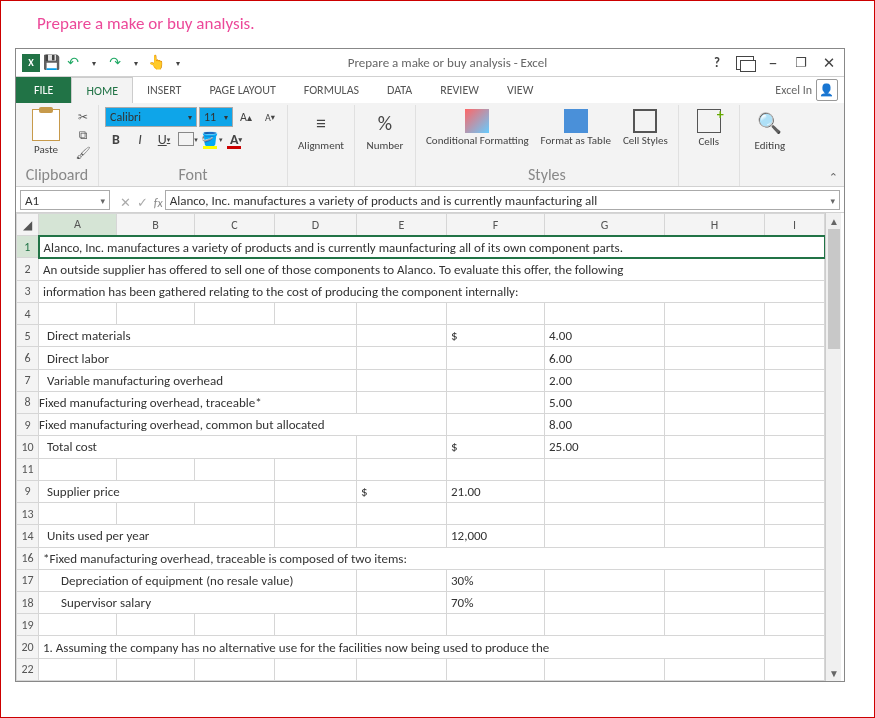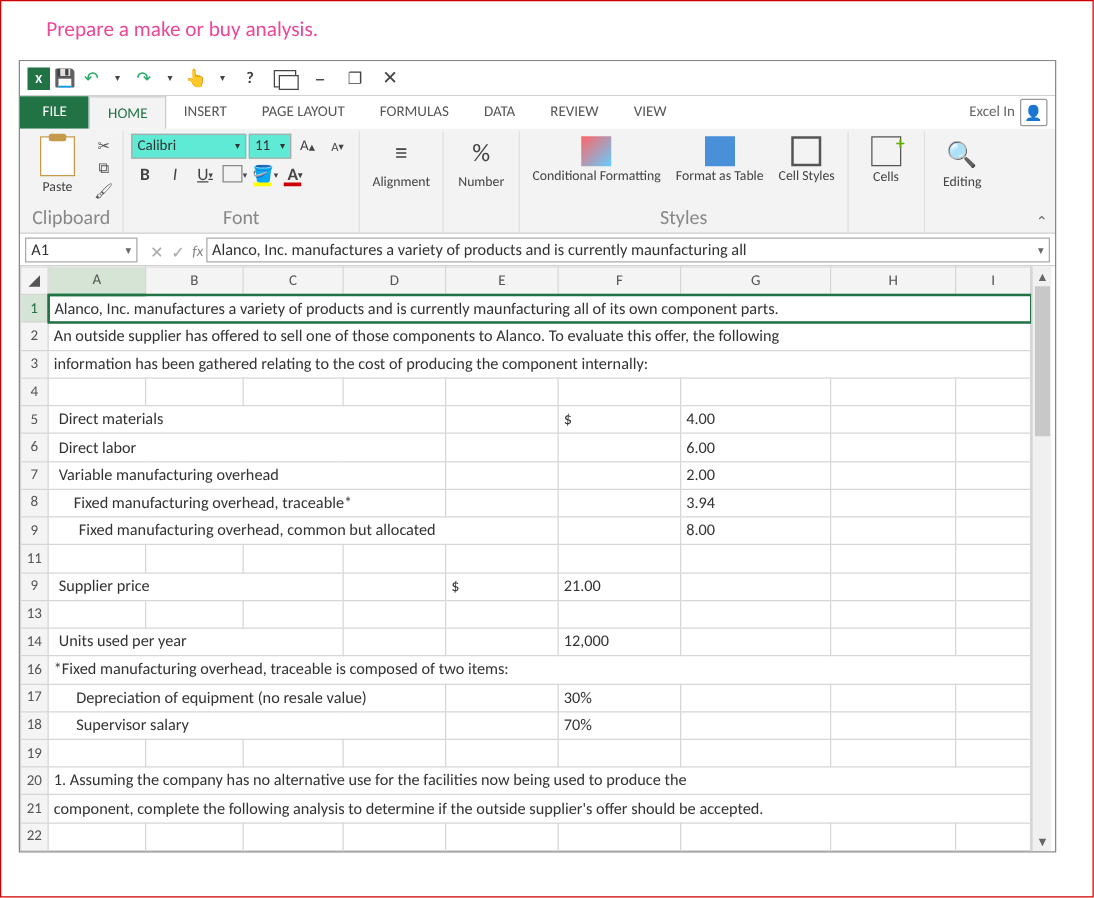--- a/index.html
+++ b/index.html
@@ -26,21 +26,21 @@
   .group-label { font-size:16px; color:#888; padding-bottom:2px; width:100%; text-align:center; position:relative; }
   .group-top { display:flex; align-items:flex-start; gap:4px; }
   .big-btn { display:flex; flex-direction:column; align-items:center; justify-content:flex-start; gap:2px; padding:2px 4px; color:#444; font-size:11px; min-width:48px; }
   .big-btn .icn { width:28px; height:28px; display:flex; align-items:center; justify-content:center; font-size:20px; }
   .paste-icn { width:28px;height:32px;border:1px solid #c79a4b;background:#fff;position:relative; }
   .paste-icn::before { content:""; position:absolute; top:-3px;left:6px;width:14px;height:6px;background:#c79a4b;border-radius:2px; }
   .clip-side { display:flex; flex-direction:column; gap:2px; padding-top:2px; }
   .tiny-icn { width:18px;height:16px; display:flex;align-items:center;justify-content:center;color:#555;font-size:12px; }
   .font-group-body { display:flex; flex-direction:column; gap:2px; }
   .font-row { display:flex; align-items:center; gap:2px; }
-  .font-select { border:1px solid #aaa; background:#5eead4; height:20px; font-size:12px; padding:0 4px; display:flex;align-items:center;justify-content:space-between; gap:6px; }
+  .font-select { border:1px solid #aaa; background:#0ea5e9; height:20px; font-size:12px; padding:0 4px; display:flex;align-items:center;justify-content:space-between; gap:6px; }
   .font-row .btn { border:none; background:none; width:22px;height:20px;display:flex;align-items:center;justify-content:center;color:#444;font-size:14px; }
   .mini-box { width:16px;height:14px;border:1px solid #888;}
   .cond-icn { width:24px;height:24px; background:linear-gradient(135deg,#f66,#6cf); }
   .fmt-icn { width:24px;height:24px; background:#4a90d9; }
   .cell-icn { width:24px;height:24px; border:2px solid #555; }
   .cells-icn { width:24px;height:24px; border:1px solid #555; position:relative;}
   .cells-icn::after { content:"+"; position:absolute; top:-4px;right:-4px;color:#6a0;font-weight:bold;font-size:14px;}
   .binoc { font-size:20px; }
   .collapse-caret { position:absolute; right:6px; bottom:2px; font-size:11px; color:#666; }
   .namebox-row { display:flex; align-items:flex-end; height:26px; background:#fff; border-bottom:1px solid #d1d1d1; padding:2px 4px; gap:2px; }
@@ -76,20 +76,21 @@
     <div class="left-icons">
       <div class="xl-logo">X</div>
       <div class="qat-icon">💾</div>
       <div class="qat-icon" style="color:#2a6;">↶</div>
       <div class="qat-icon" style="font-size:8px;">▾</div>
       <div class="qat-icon" style="color:#2a6;">↷</div>
       <div class="qat-icon" style="font-size:8px;">▾</div>
       <div class="qat-icon">👆</div>
       <div class="qat-icon" style="font-size:8px;">▾</div>
     </div>
+    <div class="title-text">Prepare a make or buy analysis - Excel</div>
     <div class="win-ctrls">
       <div class="win-ctrl" style="font-weight:bold;">?</div>
       <div class="win-ctrl">
           <div class="topbox"></div>
         </div>
       <div class="win-ctrl" style="font-size:18px;">–</div>
       <div class="win-ctrl">❐</div>
       <div class="win-ctrl" style="font-size:15px;">✕</div>
     </div>
   </div>
@@ -299,32 +300,41 @@
             <th class="rowhdr">7</th>
         <td colspan="4" style="padding-left:8px;">Variable manufacturing overhead</td>
         <td></td>
             <td></td>
             <td class="num">2.00</td>
             <td></td>
             <td></td>
           </tr>
       <tr>
             <th class="rowhdr">8</th>
-        <td colspan="4" style="padding-left:20px;">Fixed manufacturing overhead, traceable*</td>
-        <td></td>
-            <td></td>
-            <td class="num">3.94</td>
+        <td colspan="4" style="padding-left:0;">Fixed manufacturing overhead, traceable*</td>
+        <td></td>
+            <td></td>
+            <td class="num">5.00</td>
             <td></td>
             <td></td>
           </tr>
       <tr>
             <th class="rowhdr">9</th>
-        <td colspan="5" style="padding-left:24px;">Fixed manufacturing overhead, common but allocated</td>
+        <td colspan="5" style="padding-left:0;">Fixed manufacturing overhead, common but allocated</td>
         <td></td>
             <td class="num underline-bot">8.00</td>
+            <td></td>
+            <td></td>
+          </tr>
+      <tr>
+            <th class="rowhdr">10</th>
+        <td colspan="4" style="padding-left:8px;">Total cost</td>
+        <td></td>
+            <td class="num" style="text-align:left;">$</td>
+        <td class="num dbl-under">25.00</td>
             <td></td>
             <td></td>
           </tr>
       <tr>
             <th class="rowhdr">11</th>
         <td></td>
             <td></td>
             <td></td>
             <td></td>
             <td></td>
@@ -395,24 +405,20 @@
             <td></td>
             <td></td>
             <td></td>
             <td></td>
             <td></td>
             <td></td>
           </tr>
       <tr>
             <th class="rowhdr">20</th>
         <td colspan="9">1. Assuming the company has no alternative use for the facilities now being used to produce the</td>
-          </tr>
-      <tr>
-            <th class="rowhdr">21</th>
-        <td colspan="9">component, complete the following analysis to determine if the outside supplier's offer should be accepted.</td>
           </tr>
       <tr>
             <th class="rowhdr">22</th>
         <td></td>
             <td></td>
             <td></td>
             <td></td>
             <td></td>
             <td></td>
             <td></td>

